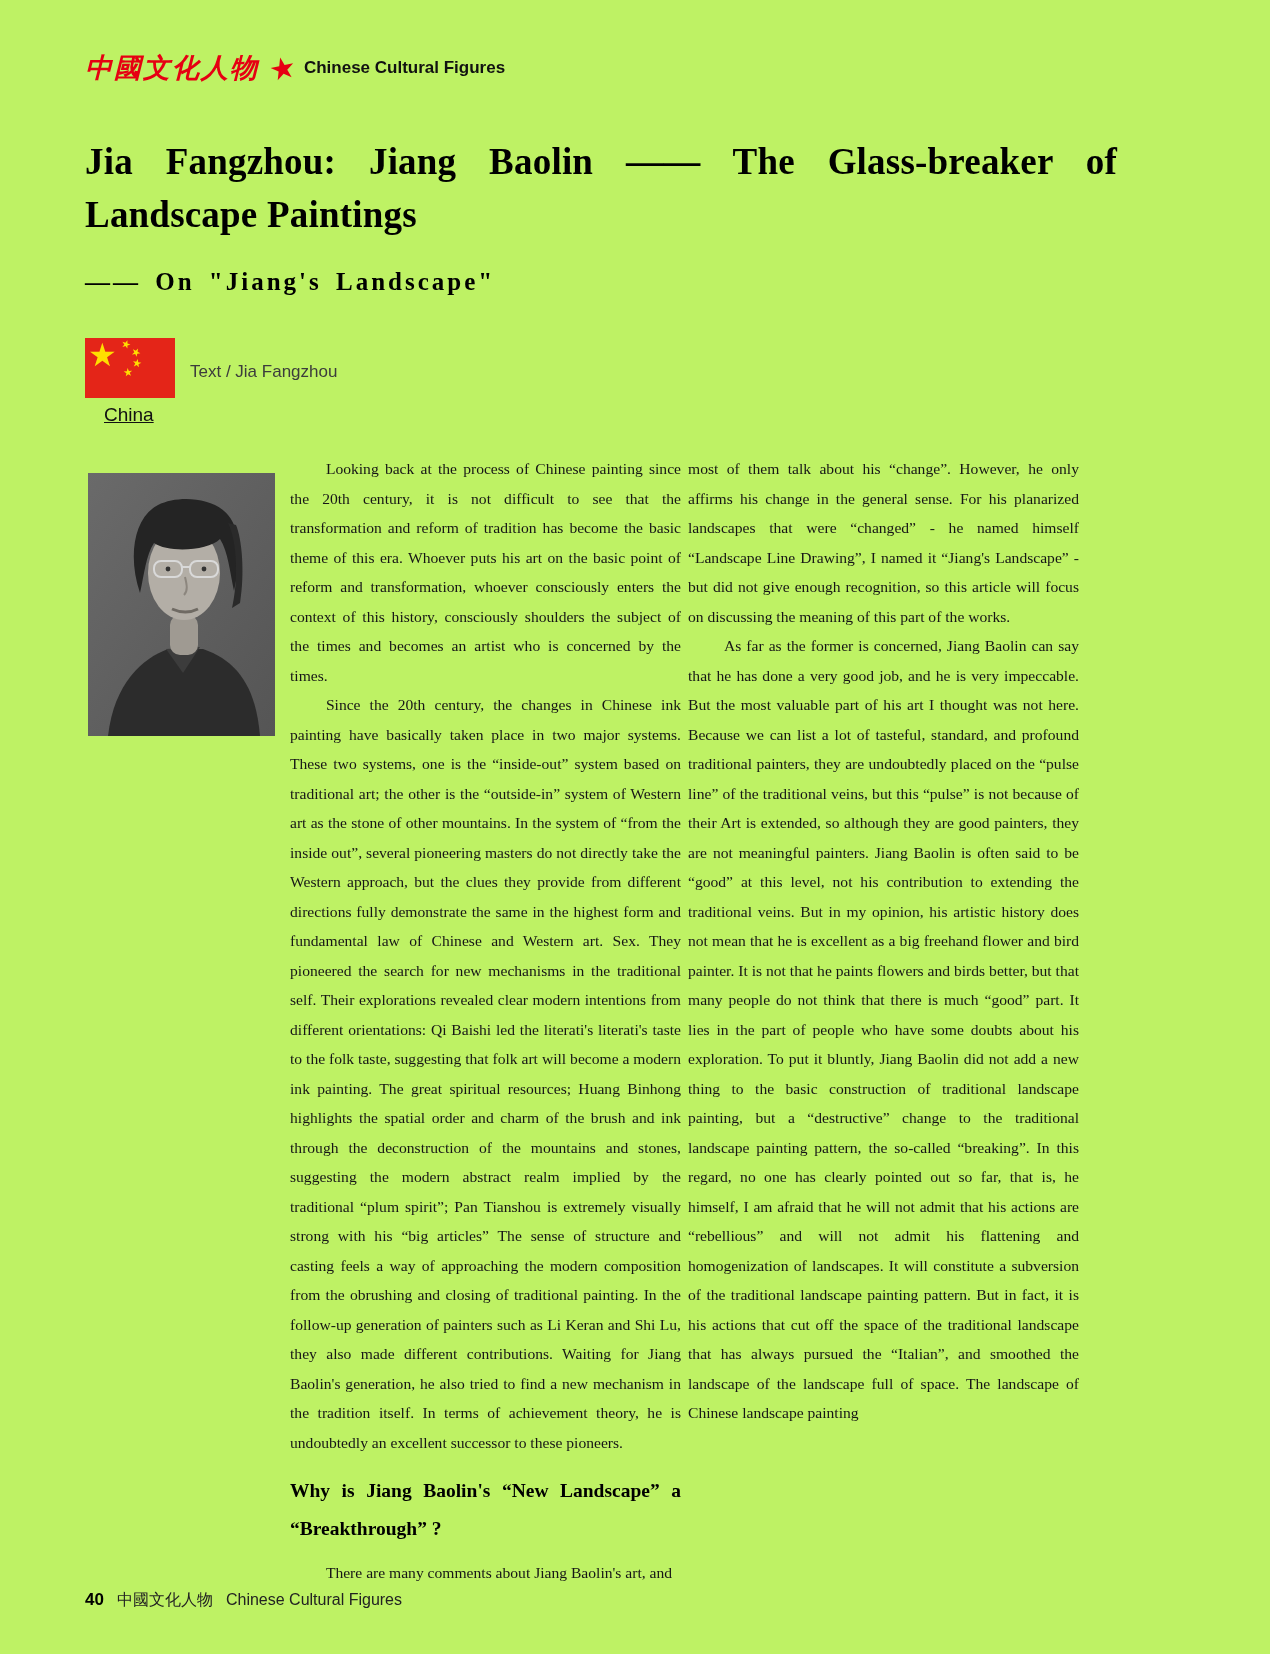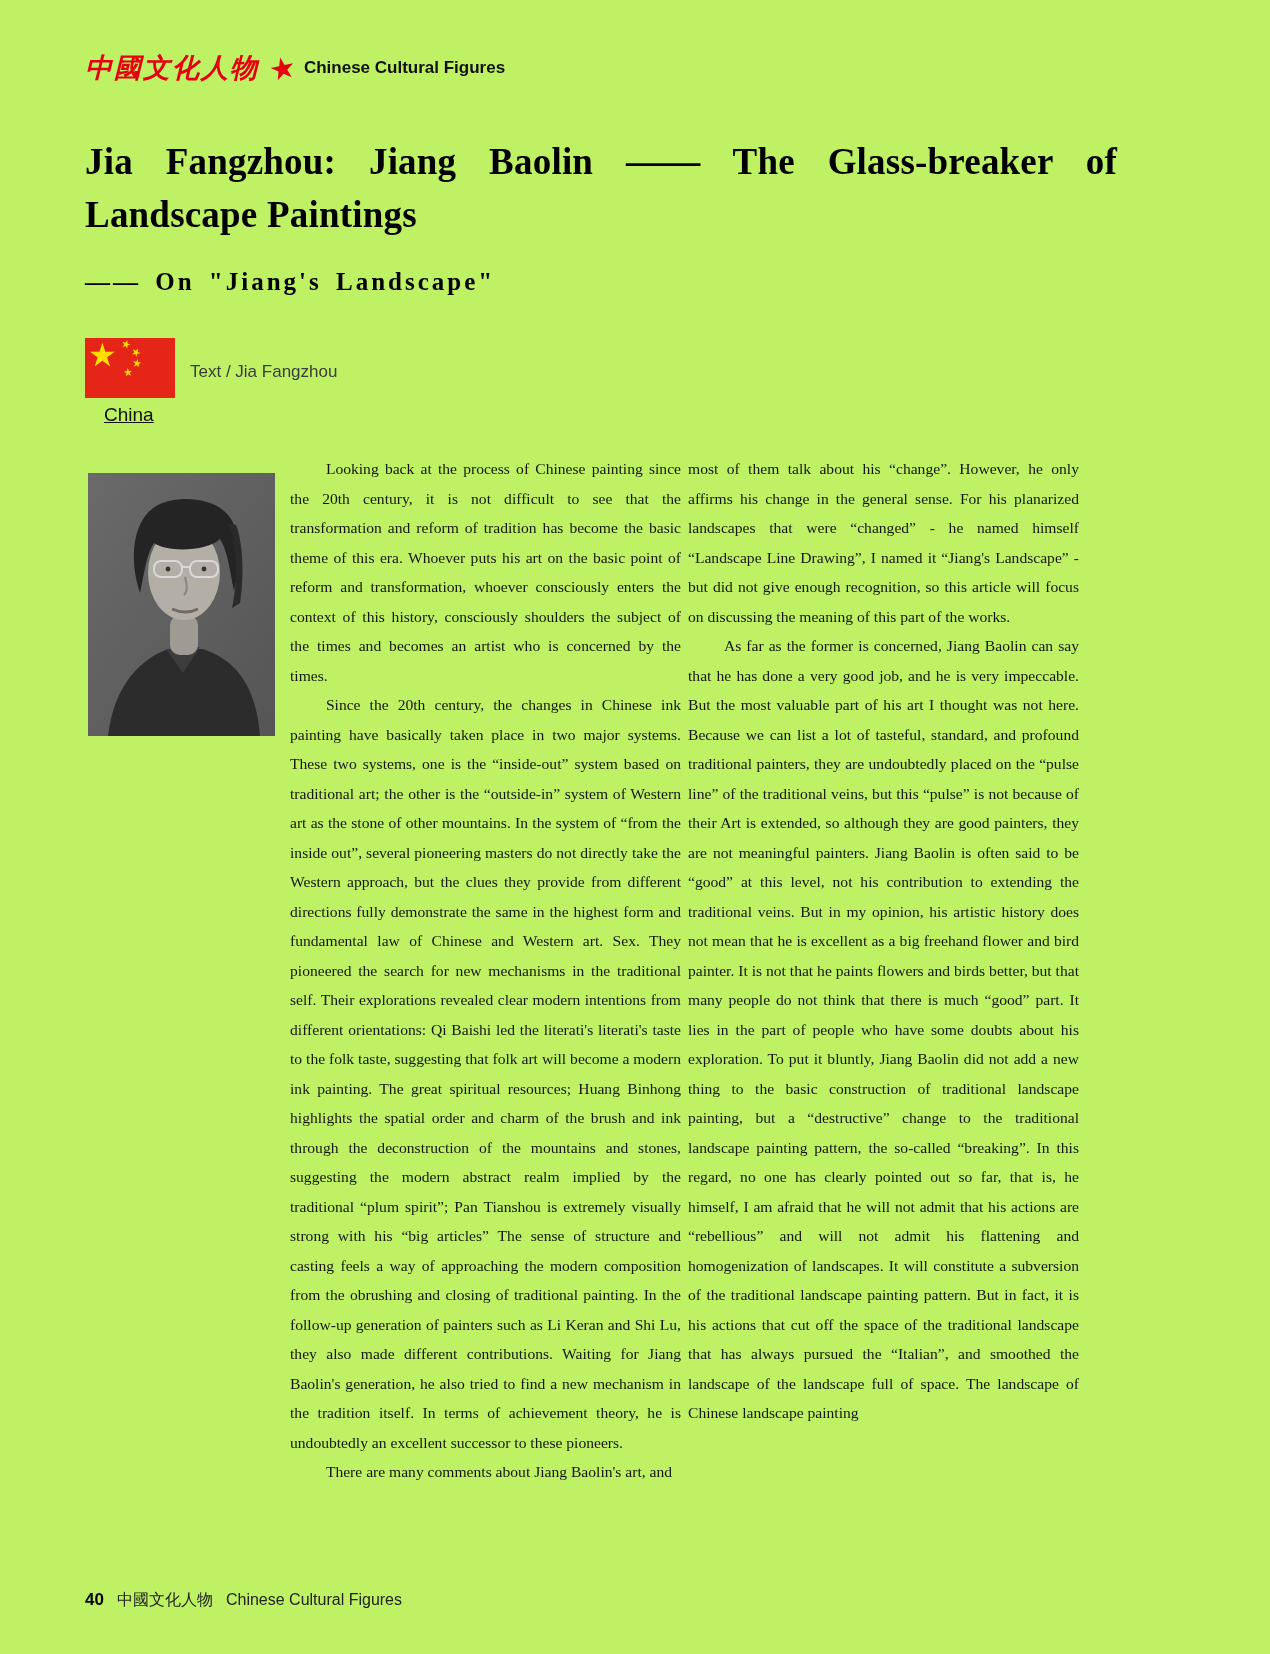--- a/index.html
+++ b/index.html
@@ -119,20 +119,21 @@
       <circle cx="116" cy="96" r="2.4" fill="#333"></circle>
 
       <path d="M97,104 C99,112 100,118 96,122" stroke="#8c867e" stroke-width="2" fill="none"></path>
       <path d="M84,136 C93,140 102,140 110,136" stroke="#6f6a63" stroke-width="3" fill="none"></path>
     </svg>
   </div>
 
   <div class="col col-left">
     <p class="ind">Looking back at the process of Chinese painting since the 20th century, it is not difficult to see that the transformation and reform of tradition has become the basic theme of this era. Whoever puts his art on the basic point of reform and transformation, whoever consciously enters the context of this history, consciously shoulders the subject of the times and becomes an artist who is concerned by the times.</p>
     <p class="ind">Since the 20th century, the changes in Chinese ink painting have basically taken place in two major systems. These two systems, one is the “inside-out” system based on traditional art; the other is the “outside-in” system of Western art as the stone of other mountains. In the system of “from the inside out”, several pioneering masters do not directly take the Western approach, but the clues they provide from different directions fully demonstrate the same in the highest form and fundamental law of Chinese and Western art. Sex. They pioneered the search for new mechanisms in the traditional self. Their explorations revealed clear modern intentions from different orientations: Qi Baishi led the literati's literati's taste to the folk taste, suggesting that folk art will become a modern ink painting. The great spiritual resources; Huang Binhong highlights the spatial order and charm of the brush and ink through the deconstruction of the mountains and stones, suggesting the modern abstract realm implied by the traditional “plum spirit”; Pan Tianshou is extremely visually strong with his “big articles” The sense of structure and casting feels a way of approaching the modern composition from the obrushing and closing of traditional painting. In the follow-up generation of painters such as Li Keran and Shi Lu, they also made different contributions. Waiting for Jiang Baolin's generation, he also tried to find a new mechanism in the tradition itself. In terms of achievement theory, he is undoubtedly an excellent successor to these pioneers.</p>
+    <h2 class="col-heading">Why is Jiang Baolin's “New Landscape” a “Breakthrough” ?</h2>
     <p class="ind">There are many comments about Jiang Baolin's art, and</p>
   </div>
 
   <div class="col col-right">
     <p>most of them talk about his “change”. However, he only affirms his change in the general sense. For his planarized landscapes that were “changed” - he named himself “Landscape Line Drawing”, I named it “Jiang's Landscape” - but did not give enough recognition, so this article will focus on discussing the meaning of this part of the works.</p>
     <p class="ind">As far as the former is concerned, Jiang Baolin can say that he has done a very good job, and he is very impeccable. But the most valuable part of his art I thought was not here. Because we can list a lot of tasteful, standard, and profound traditional painters, they are undoubtedly placed on the “pulse line” of the traditional veins, but this “pulse” is not because of their Art is extended, so although they are good painters, they are not meaningful painters. Jiang Baolin is often said to be “good” at this level, not his contribution to extending the traditional veins. But in my opinion, his artistic history does not mean that he is excellent as a big freehand flower and bird painter. It is not that he paints flowers and birds better, but that many people do not think that there is much “good” part. It lies in the part of people who have some doubts about his exploration. To put it bluntly, Jiang Baolin did not add a new thing to the basic construction of traditional landscape painting, but a “destructive” change to the traditional landscape painting pattern, the so-called “breaking”. In this regard, no one has clearly pointed out so far, that is, he himself, I am afraid that he will not admit that his actions are “rebellious” and will not admit his flattening and homogenization of landscapes. It will constitute a subversion of the traditional landscape painting pattern. But in fact, it is his actions that cut off the space of the traditional landscape that has always pursued the “Italian”, and smoothed the landscape of the landscape full of space. The landscape of Chinese landscape painting</p>
   </div>
 
   <div class="footer">
     <span class="pageno">40</span>

